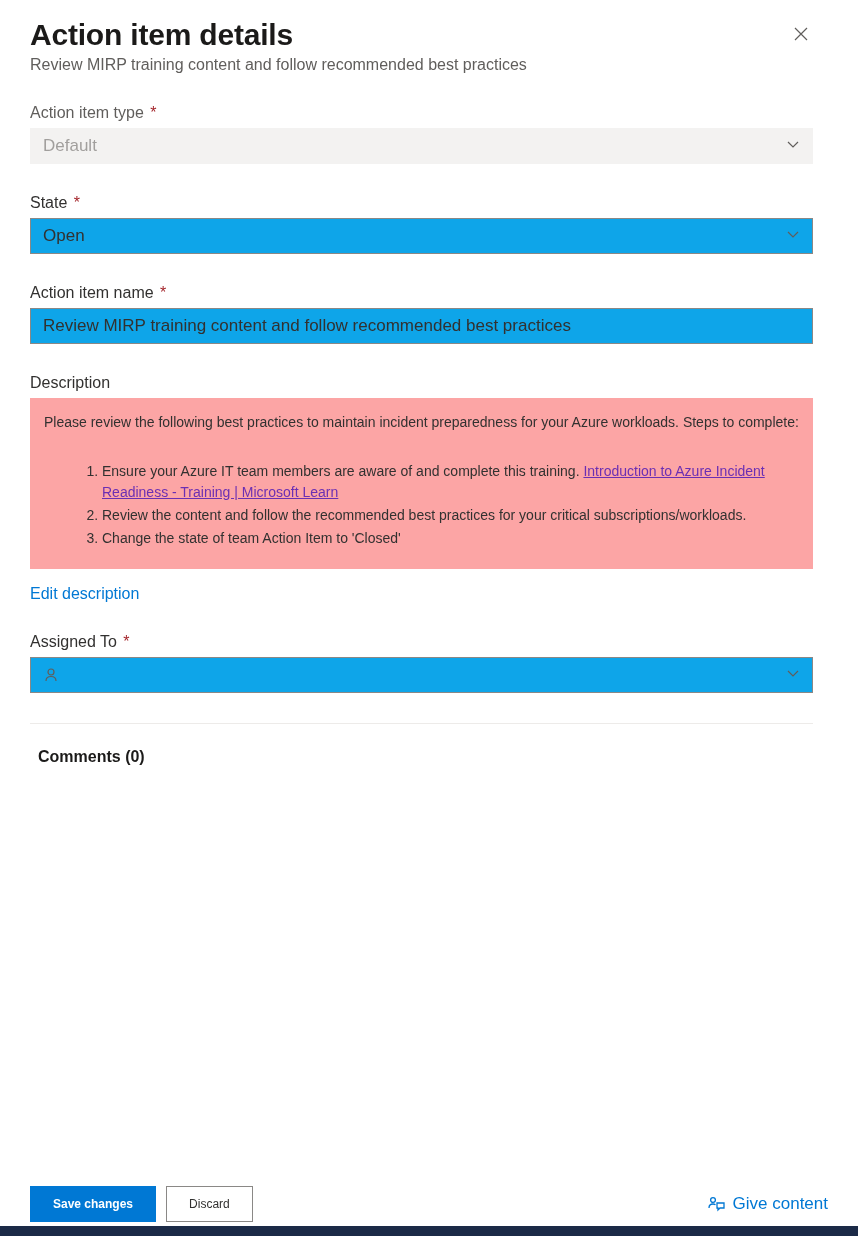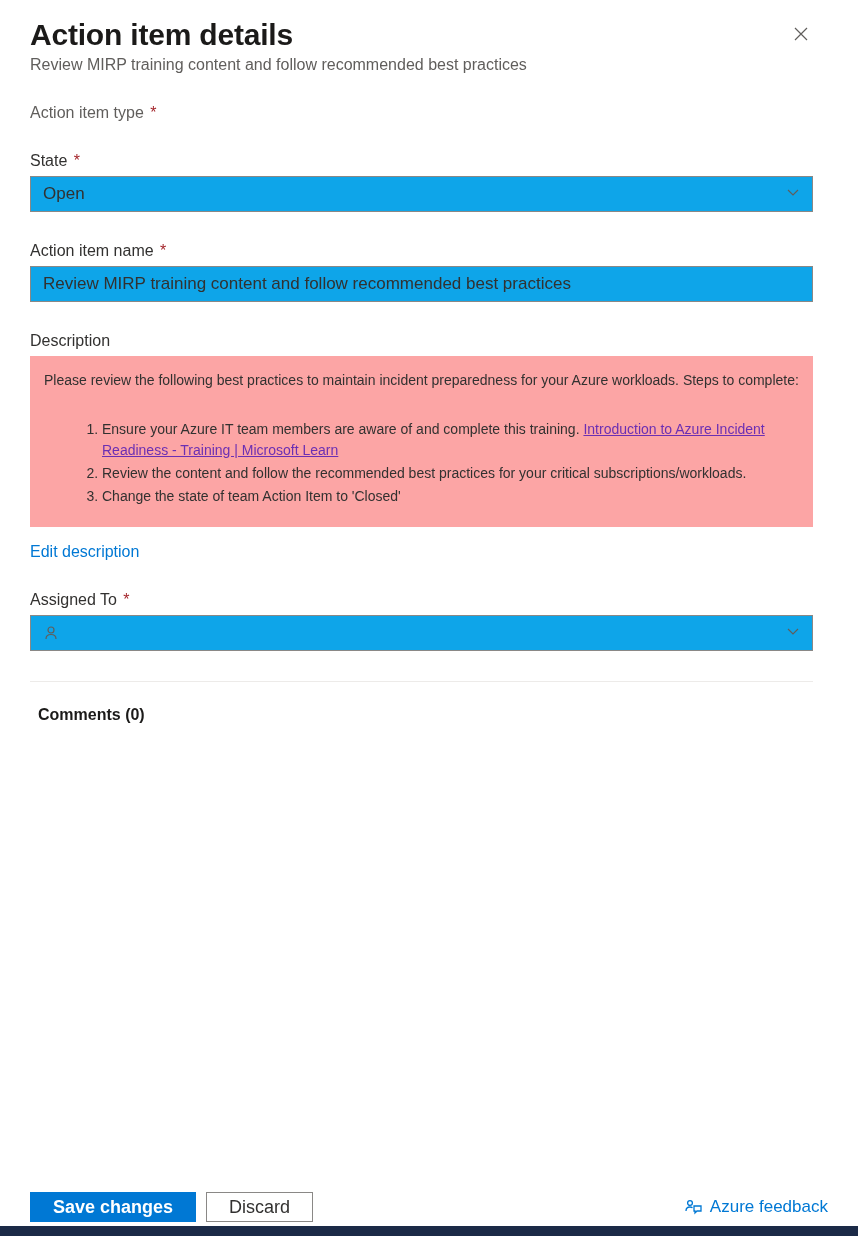--- a/index.html
+++ b/index.html
@@ -109,23 +109,23 @@
   .footer {
     position: absolute;
     left: 0; bottom: 14px;
     width: 100%;
     padding: 14px 30px 0 30px;
     display: flex;
     align-items: center;
     gap: 10px;
   }
   .btn {
-    height: 30px;
+    height: 36px;
     padding: 0 22px;
-    font-size: 18px;
+    font-size: 12px;
     border: 1px solid #8a8886;
     background: #fff;
     cursor: pointer;
     font-family: inherit;
     color: #323130;
   }
   .btn.primary {
     background: #0078d4;
     border-color: #0078d4;
     color: #fff;
@@ -157,20 +157,26 @@
     <div class="close-btn">
       <svg viewBox="0 0 16 16">
           <path d="M2 2 L14 14 M14 2 L2 14" stroke="currentColor" stroke-width="1.2" fill="none"></path>
         </svg>
     </div>
   </div>
   <div class="subtitle">Review MIRP training content and follow recommended best practices</div>
 
   <div class="field">
     <div class="label"><span>Action item type</span> <span class="req">*</span></div>
+    <div class="select disabled">
+      <span>Default</span>
+      <span class="chevron"><svg viewBox="0 0 14 14">
+            <path d="M2 5 L7 10 L12 5" stroke="currentColor" stroke-width="1.2" fill="none"></path>
+          </svg></span>
+    </div>
   </div>
 
   <div class="field">
     <div class="label dark"><span>State</span> <span class="req">*</span></div>
     <div class="select">
       <span>Open</span>
       <span class="chevron"><svg viewBox="0 0 14 14">
             <path d="M2 5 L7 10 L12 5" stroke="currentColor" stroke-width="1.2" fill="none"></path>
           </svg></span>
     </div>
@@ -220,17 +226,17 @@
 
 <div class="footer">
   <button class="btn primary">Save changes</button>
   <button class="btn">Discard</button>
   <div class="feedback">
     <svg viewBox="0 0 18 18">
         <circle cx="6" cy="5" r="2.4" fill="none" stroke="currentColor" stroke-width="1.3"></circle>
         <path d="M2 13 C2 10.5 3.8 9 6 9 C7 9 7.8 9.3 8.5 9.8" fill="none" stroke="currentColor" stroke-width="1.3"></path>
         <path d="M10 8 L17 8 L17 13 L13 13 L11 15 L11 13 L10 13 Z" fill="none" stroke="currentColor" stroke-width="1.3"></path>
       </svg>
-    <span>Azure feedback</span>
+    <span>Give content</span>
   </div>
 </div>
 
 <div class="dark-strip"></div>
 
 </body></html>

